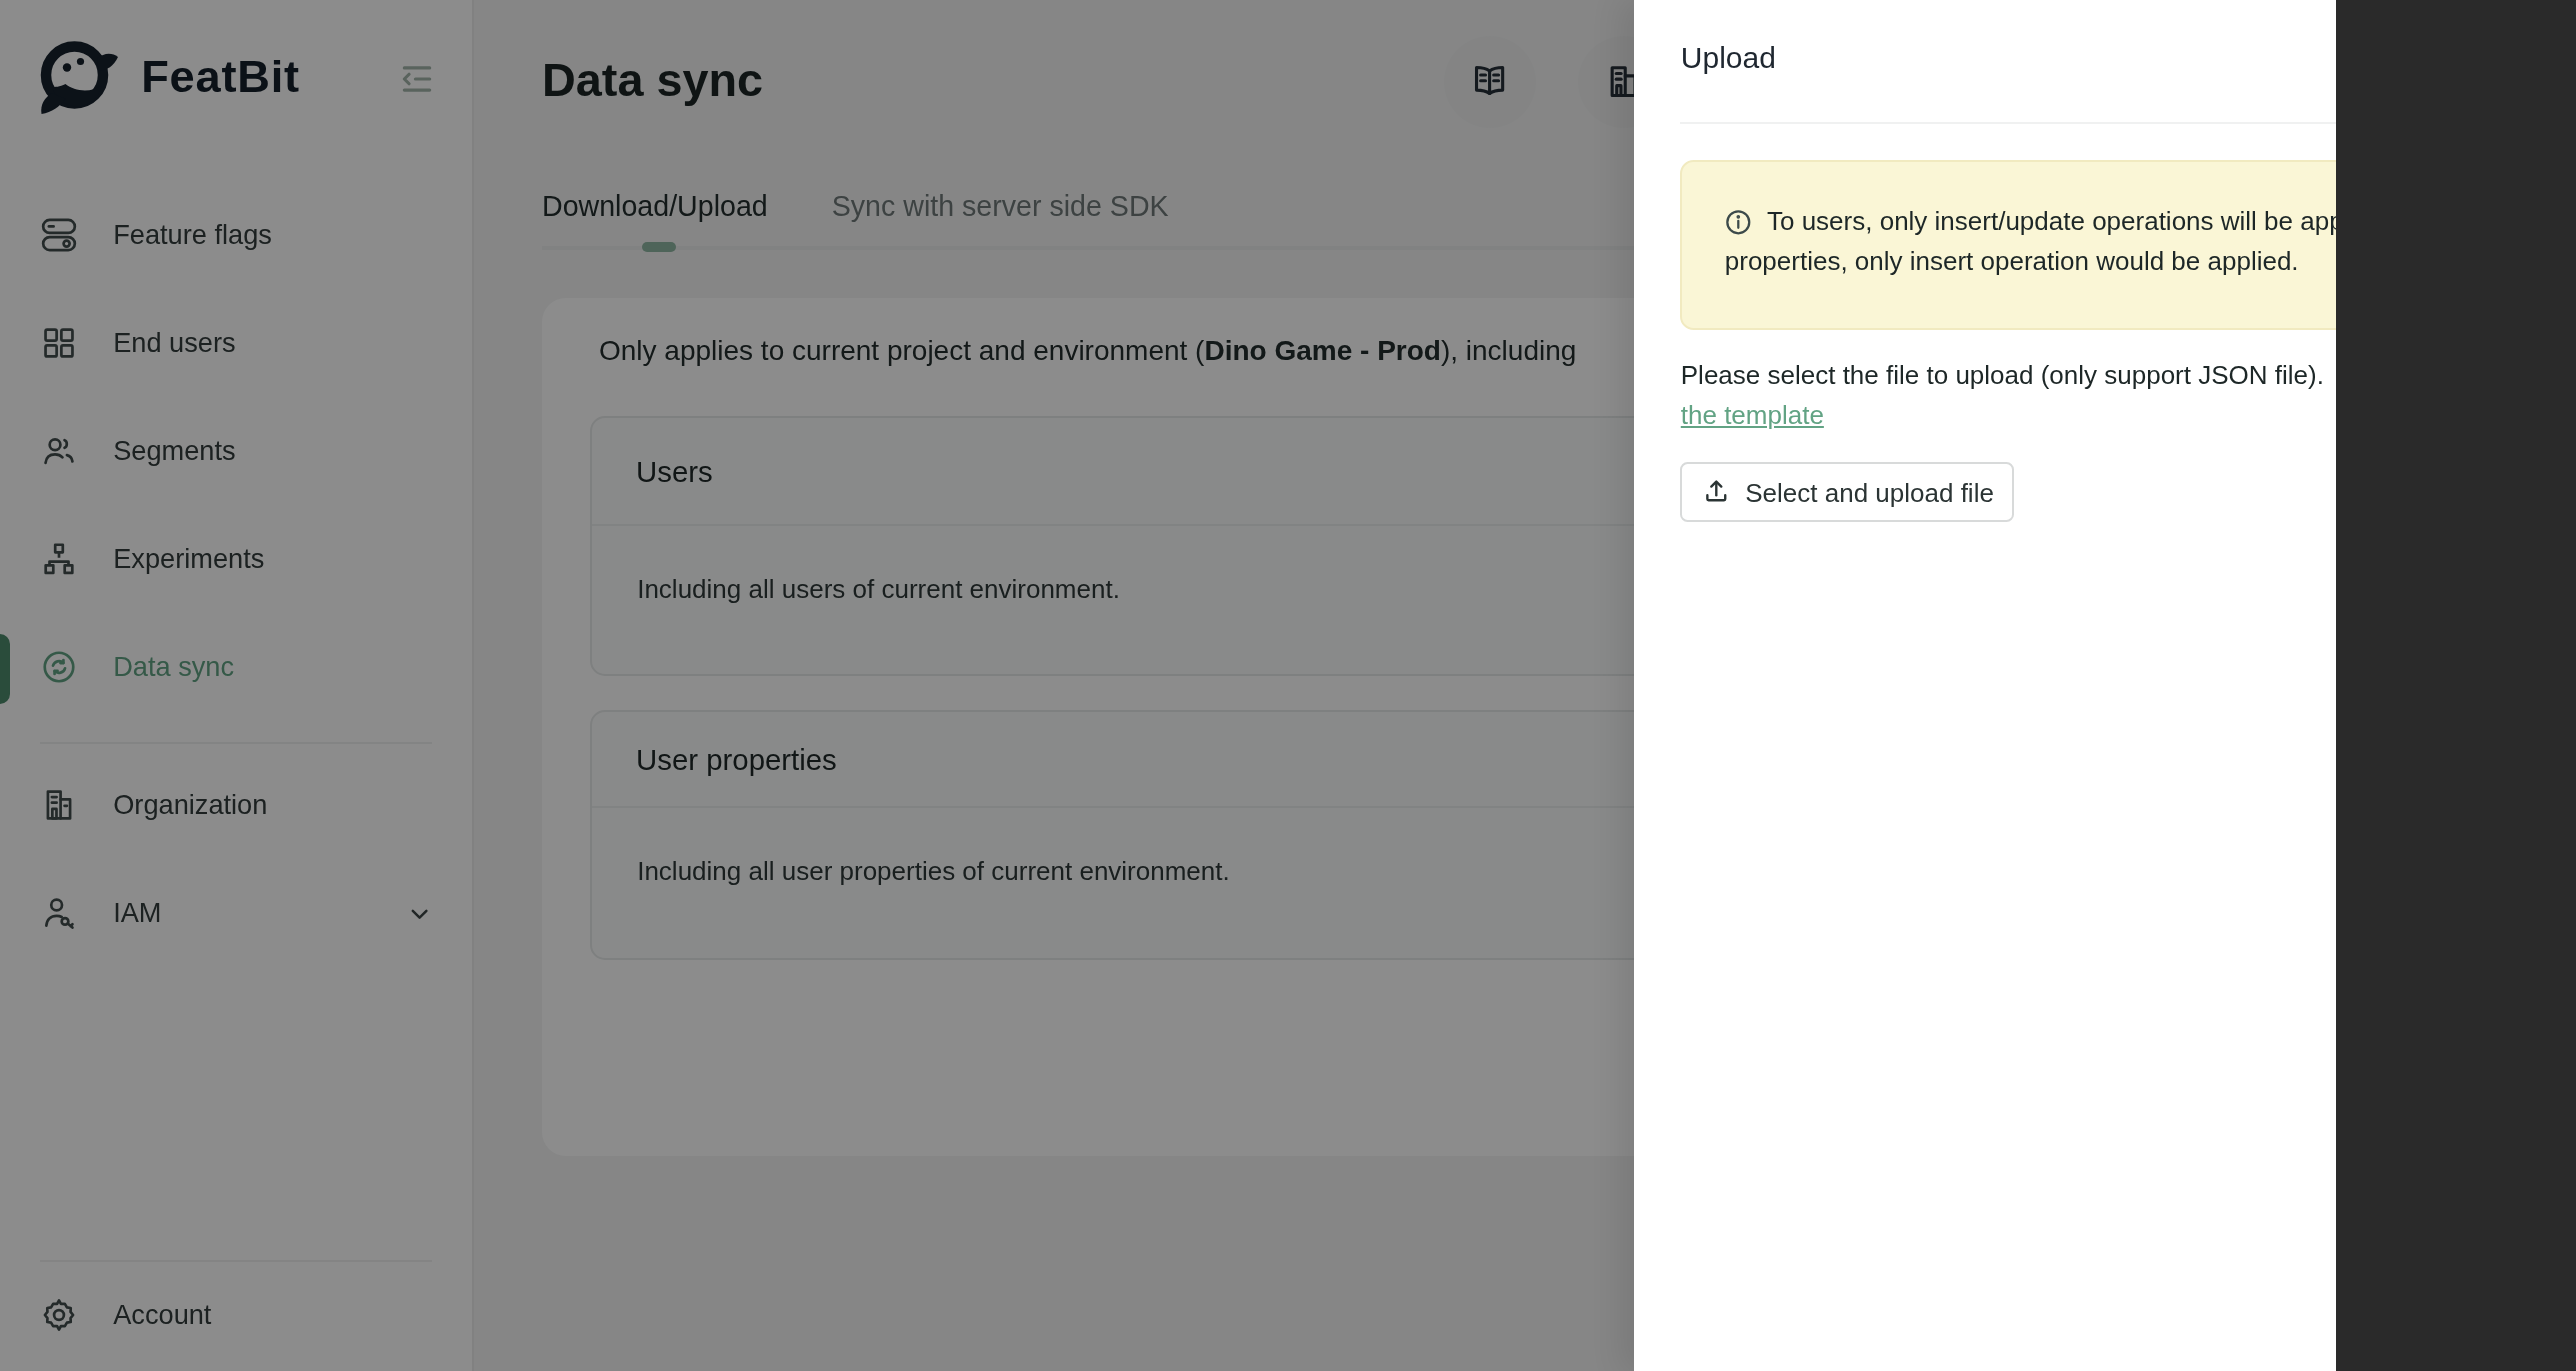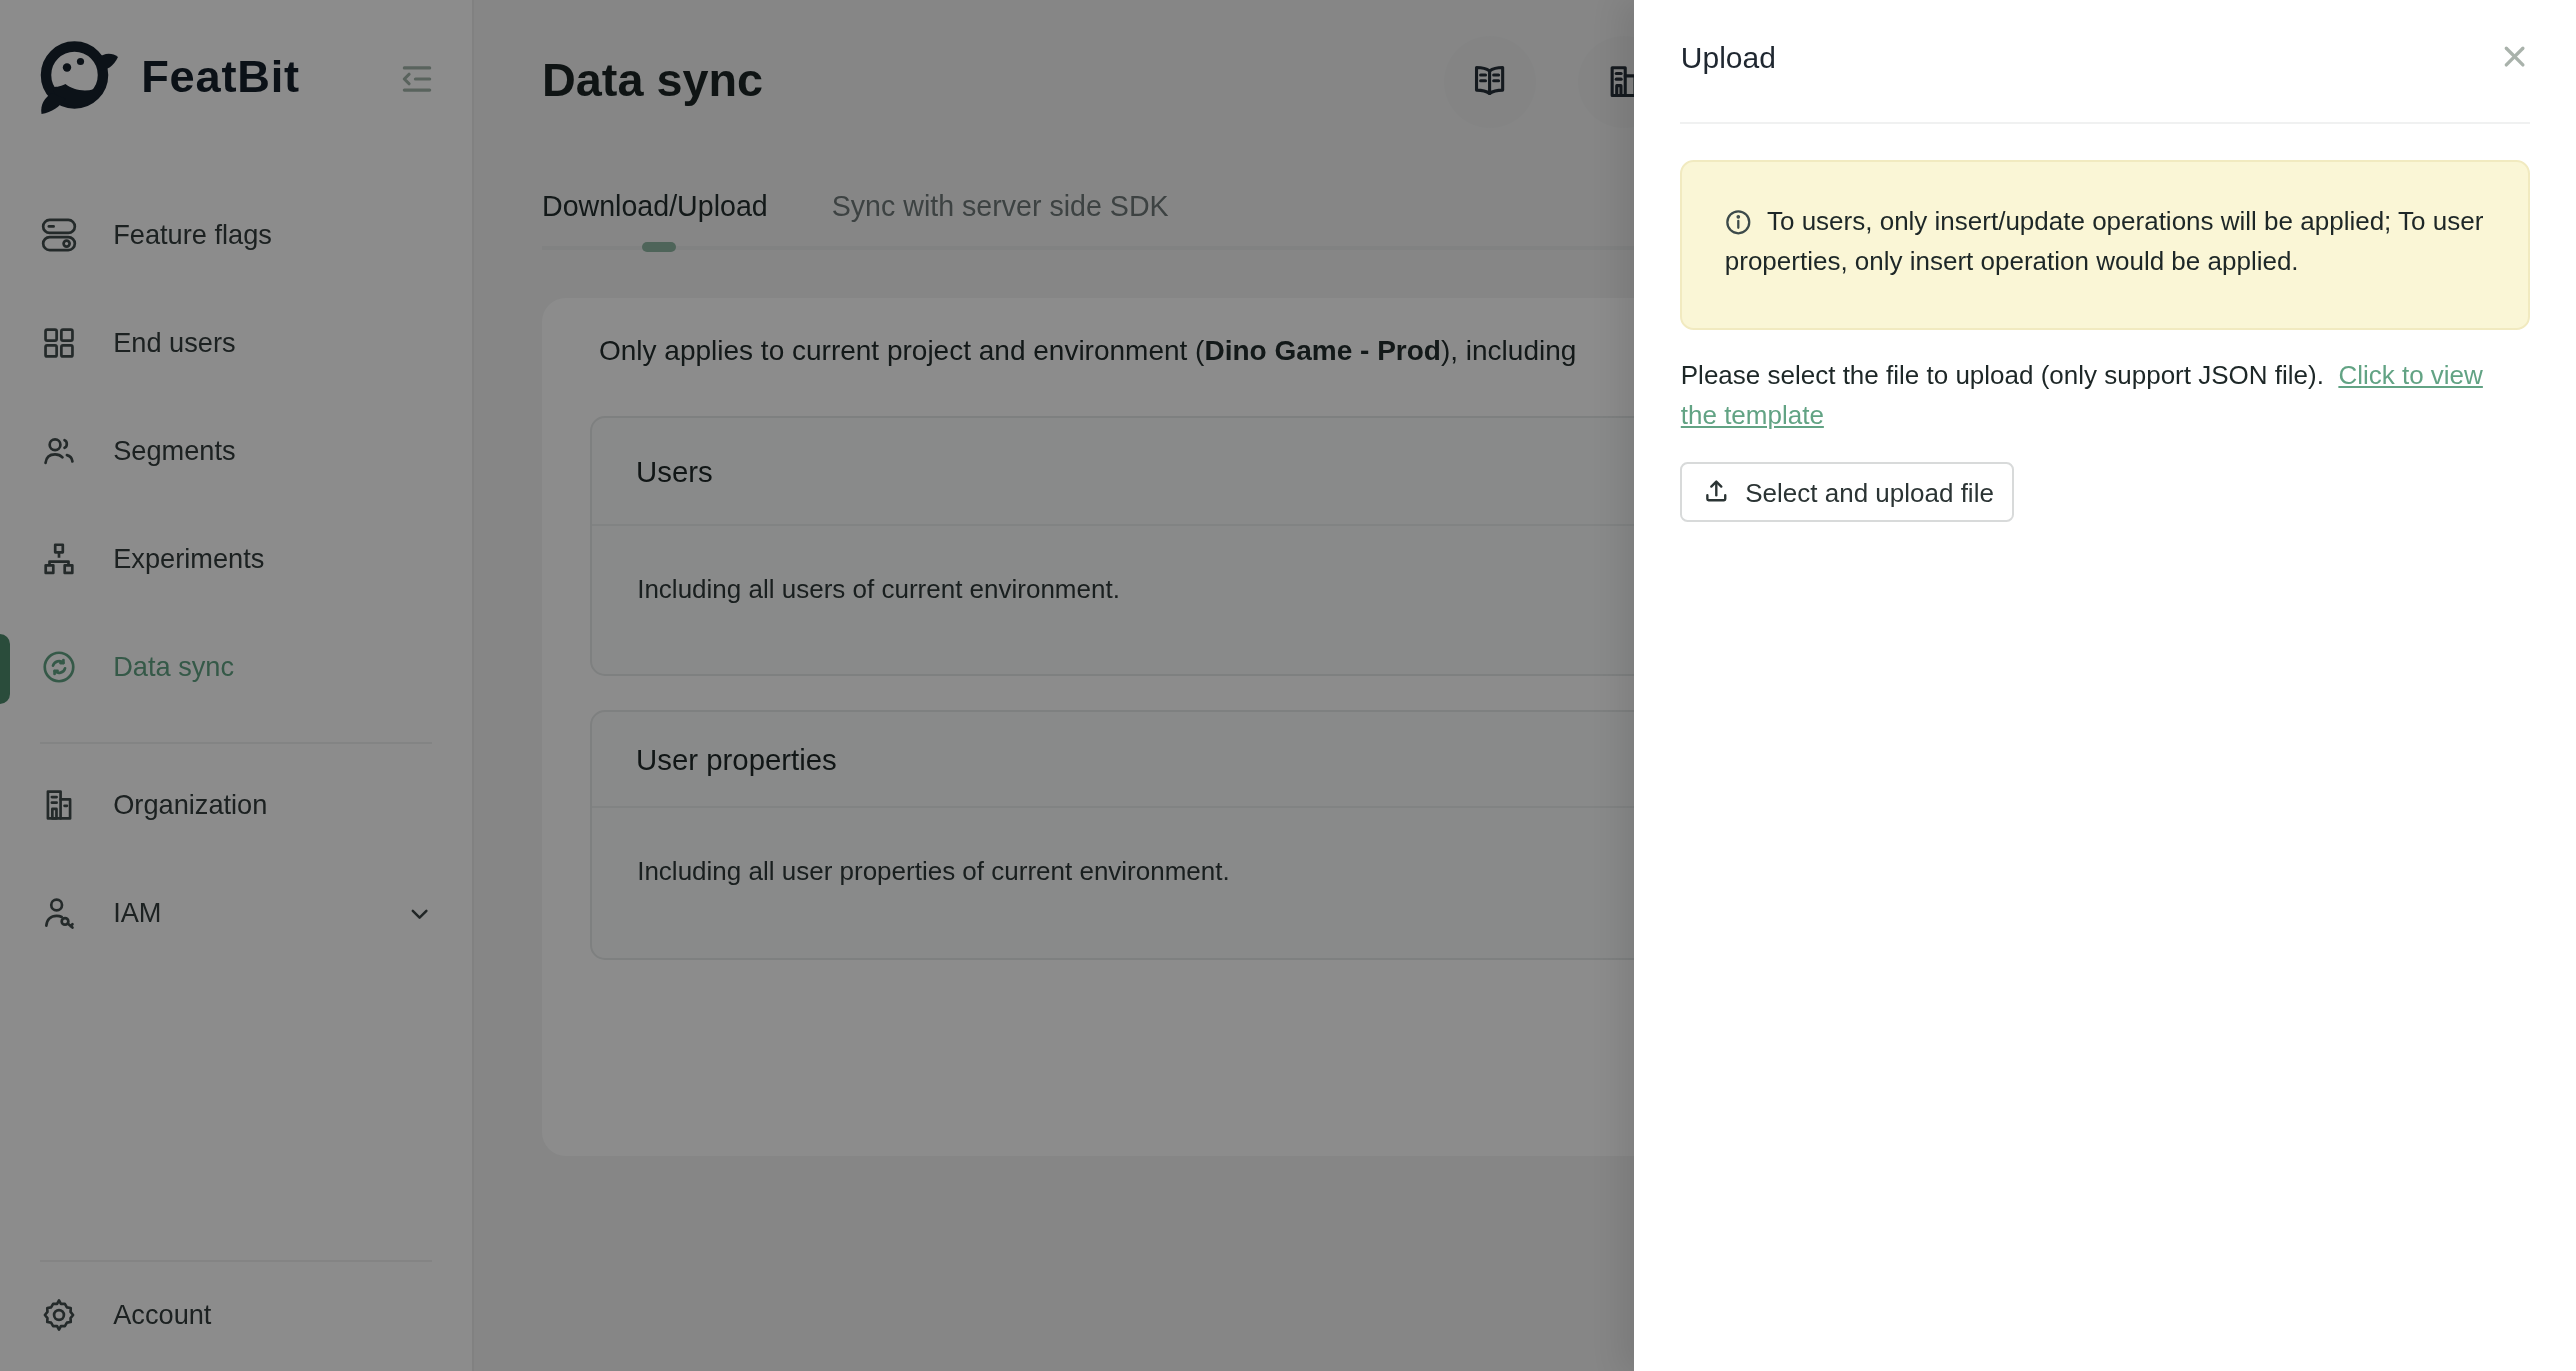--- a/index.html
+++ b/index.html
@@ -1,16 +1,16 @@
 <!DOCTYPE html>
 <html style="font-size:12px"><head>
 <meta charset="utf-8">
 <style>
   html,body{margin:0;padding:0;background:#2a2a2a;}
-  .stage{width:2576px;height:1372px;position:relative;overflow:hidden;text-decoration:underline;}
+  .stage{width:2336px;height:1372px;position:relative;overflow:hidden;text-decoration:underline;}
   .app{width:1288px;height:686px;position:relative;overflow:hidden;
        background:#f4f5f5;font-family:"Liberation Sans",sans-serif;
        transform:scale(2);transform-origin:0 0;}
   svg{display:block;}
 
   
   .sidebar{position:absolute;left:0;top:0;width:237px;height:100%;background:#ffffff;
            border-right:0.8px solid #ececec;box-sizing:border-box;display:flex;flex-direction:column;}
   .logo-row{height:78px;display:flex;align-items:center;padding:0 18px 0 16.6px;flex:none;}
   .logo-mark{width:45px;height:42px;flex:none;}

